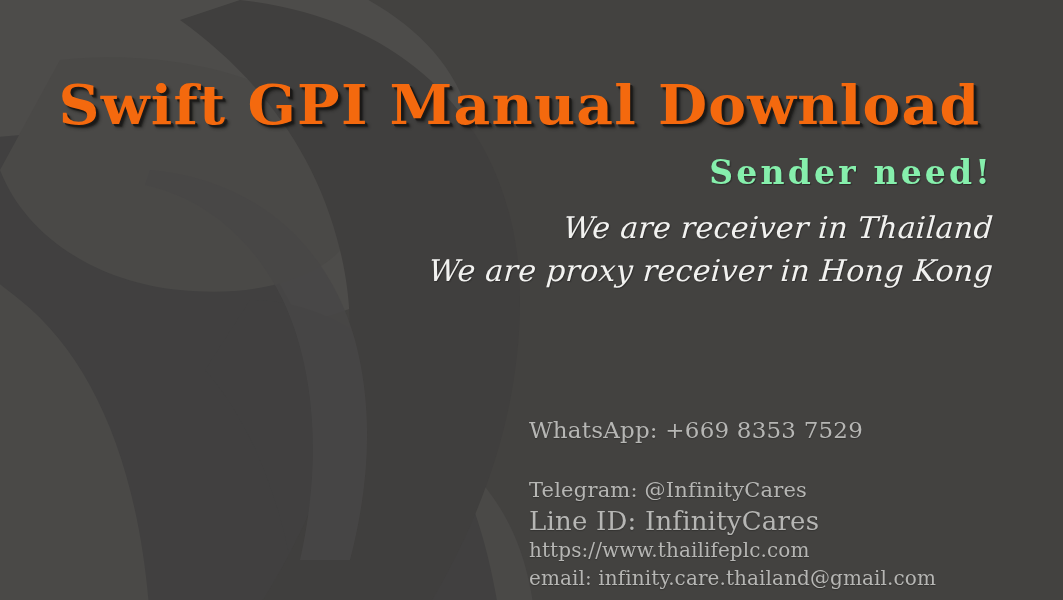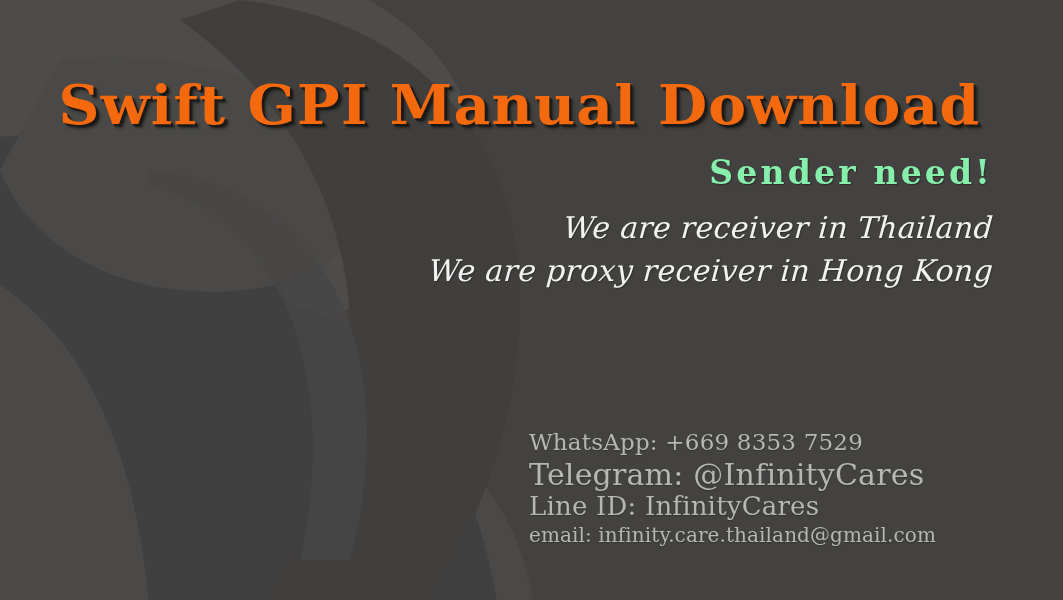--- a/index.html
+++ b/index.html
@@ -93,34 +93,34 @@
     letter-spacing: 0.3px;
     color: #f2f2f0;
     text-shadow: 1px 1px 1px rgba(28,27,26,.45);
     transform: skewX(-4deg);
   }
 
   
   .contact-block {
     position: absolute;
     left: 529px;
-    top: 426px;
+    top: 414px;
     text-align: left;
     white-space: nowrap;
   }
 
   .contact-line {
     font-family: "DejaVu Serif", "Liberation Serif", serif;
     font-weight: 400;
     color: #b6b6b4;
     text-shadow: 0 1px 1px rgba(30,29,28,.40);
   }
 
   .contact-line.l1 { font-size: 23px; line-height: 33px; letter-spacing: .2px; }
-  .contact-line.l2 { font-size: 30px; line-height: 32px; letter-spacing: .2px; }
+  .contact-line.l2 { font-size: 21px; line-height: 32px; letter-spacing: .2px; margin-top: 27px; }
   .contact-line.l3 { font-size: 26px; line-height: 30px; letter-spacing: .2px; }
   .contact-line.l4 { font-size: 20px; line-height: 28px; letter-spacing: .1px; }
   .contact-line.l5 { font-size: 20px; line-height: 29px; letter-spacing: .1px; }
 </style>
 </head>
 <body>
 
 <div id="poster">
 
   <svg id="watermark" viewBox="0 0 1063 600" preserveAspectRatio="none" aria-hidden="true">
@@ -189,16 +189,17 @@
 
   <div class="script-block">
     <div class="script-line">We are receiver in Thailand</div>
     <div class="script-line">We are proxy receiver in Hong Kong</div>
   </div>
 
   <div class="contact-block">
     <div class="contact-line l1">WhatsApp: +669 8353 7529</div>
     <div class="contact-line l2">Telegram: @InfinityCares</div>
     <div class="contact-line l3">Line ID: InfinityCares</div>
+    <div class="contact-line l4">https://www.thailifeplc.com</div>
     <div class="contact-line l5">email: infinity.care.thailand@gmail.com</div>
   </div>
 
 </div>
 
 </body></html>

